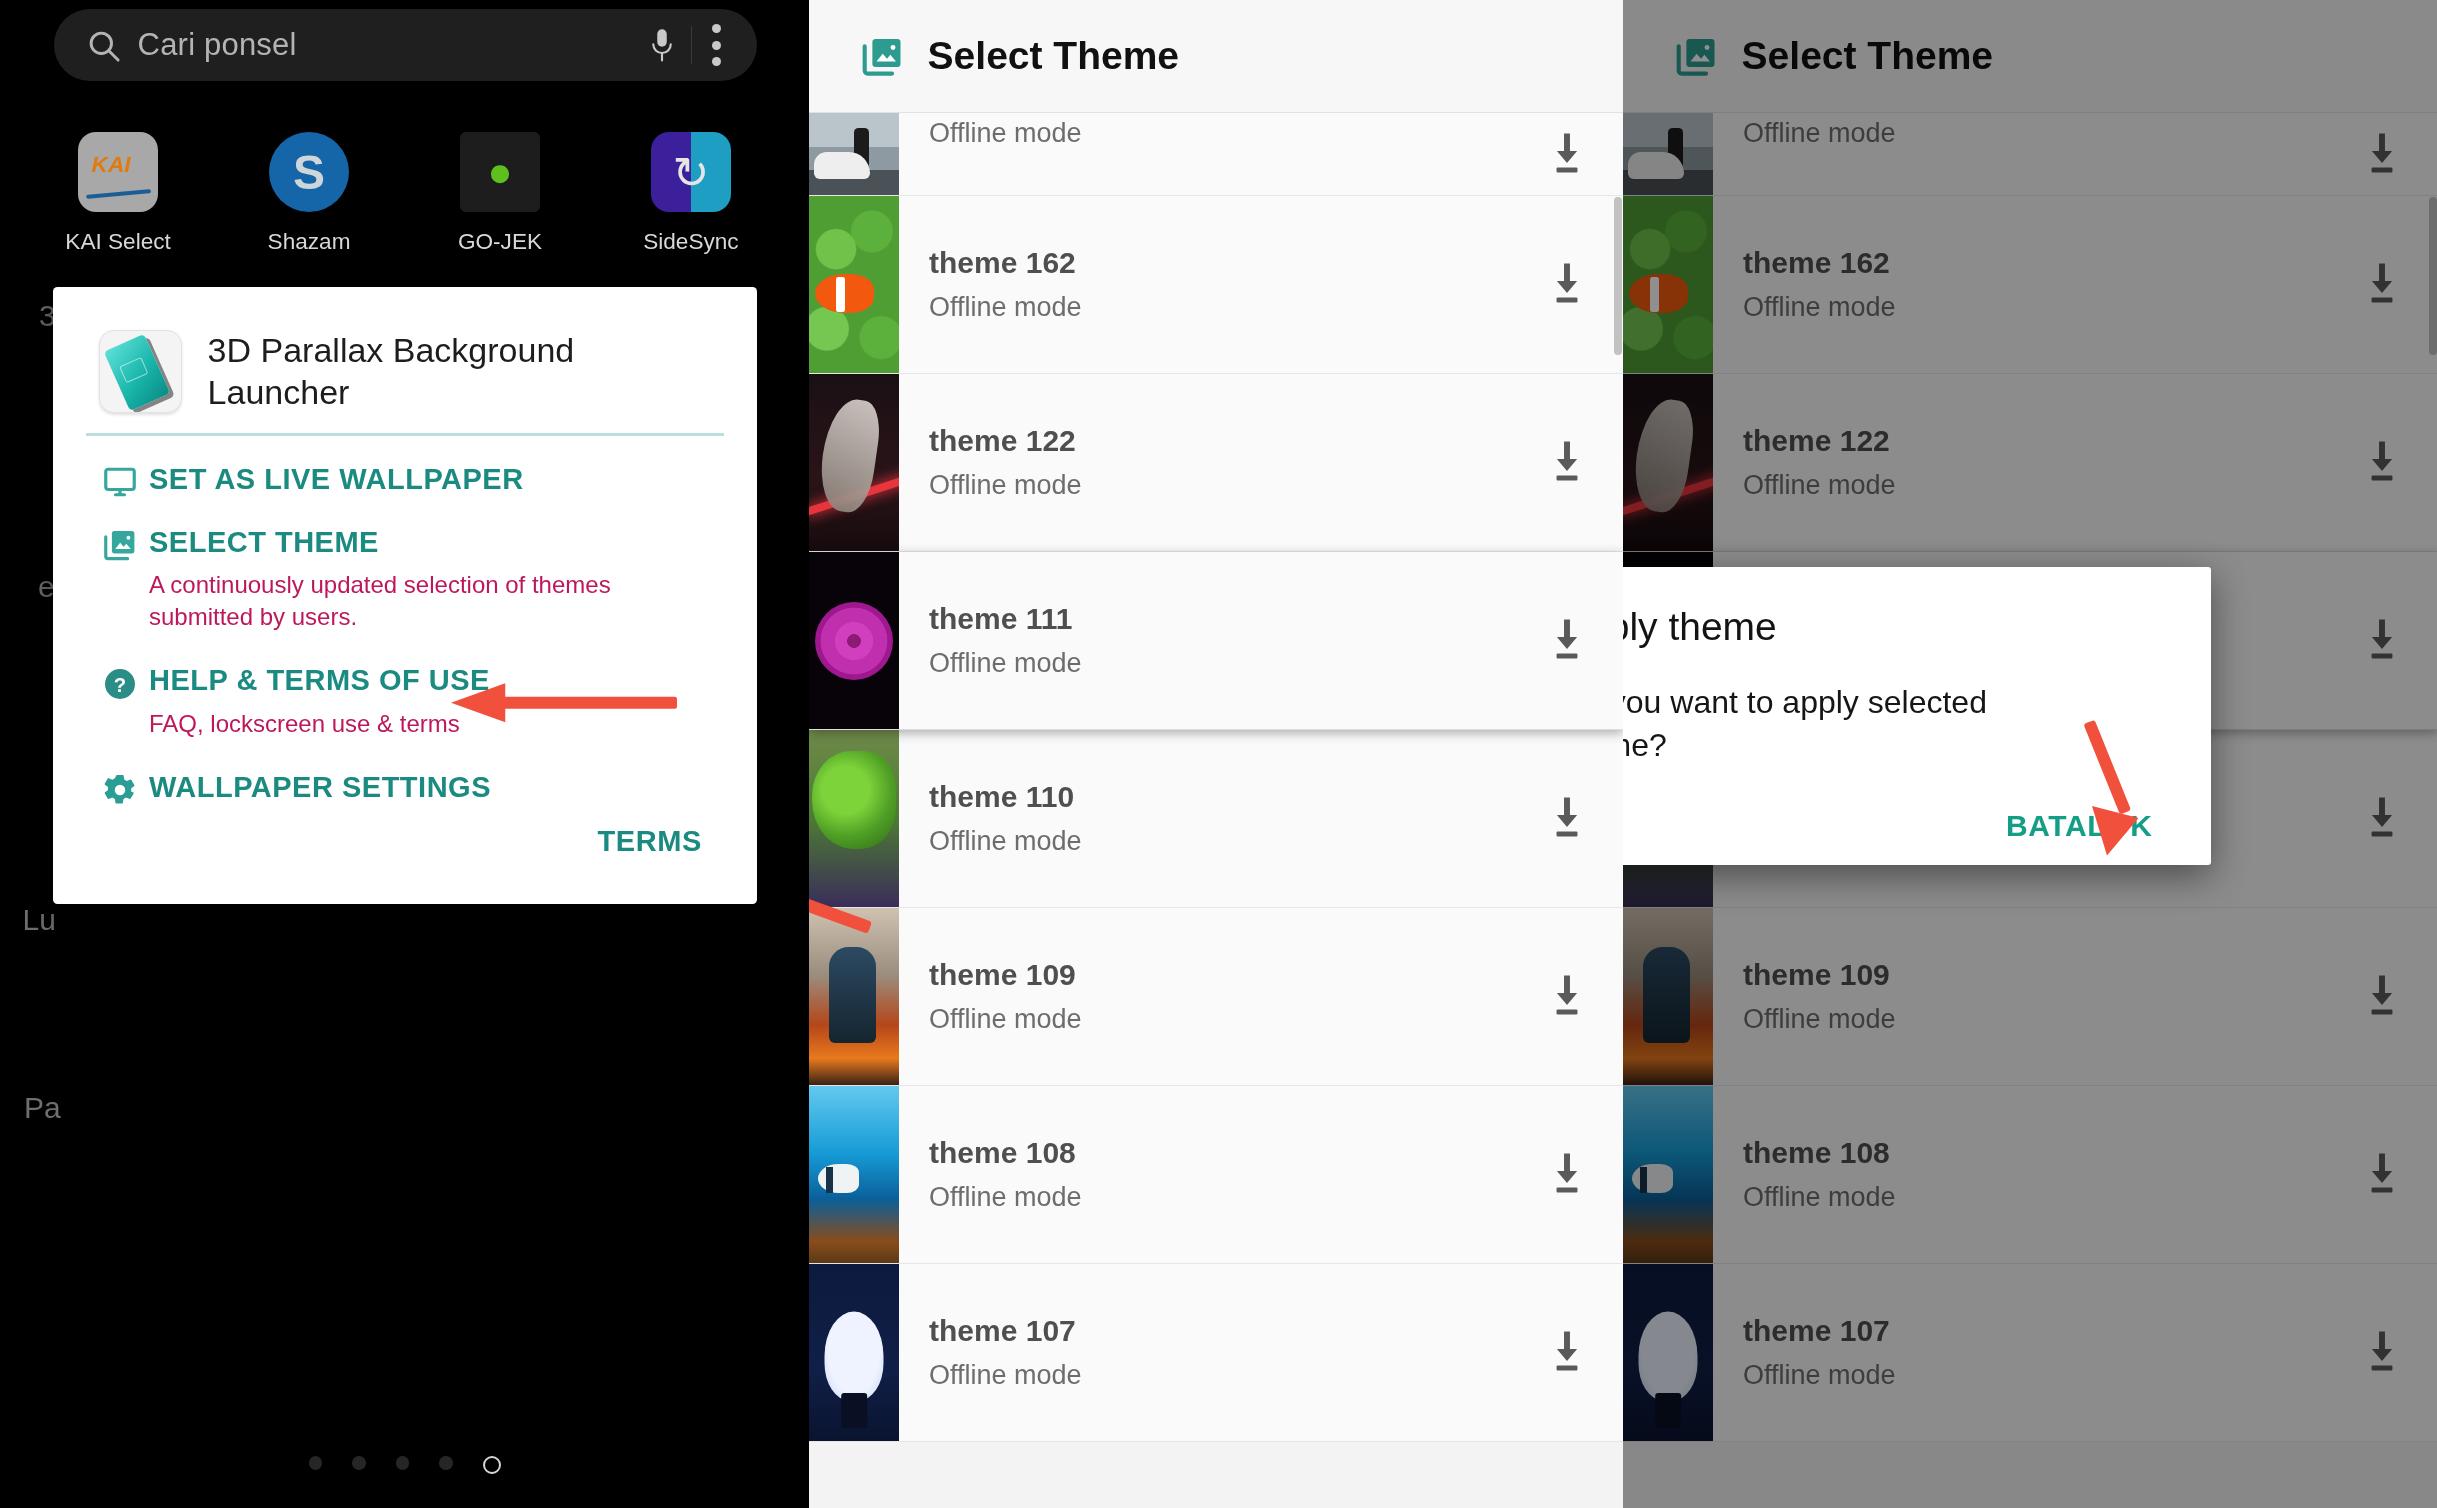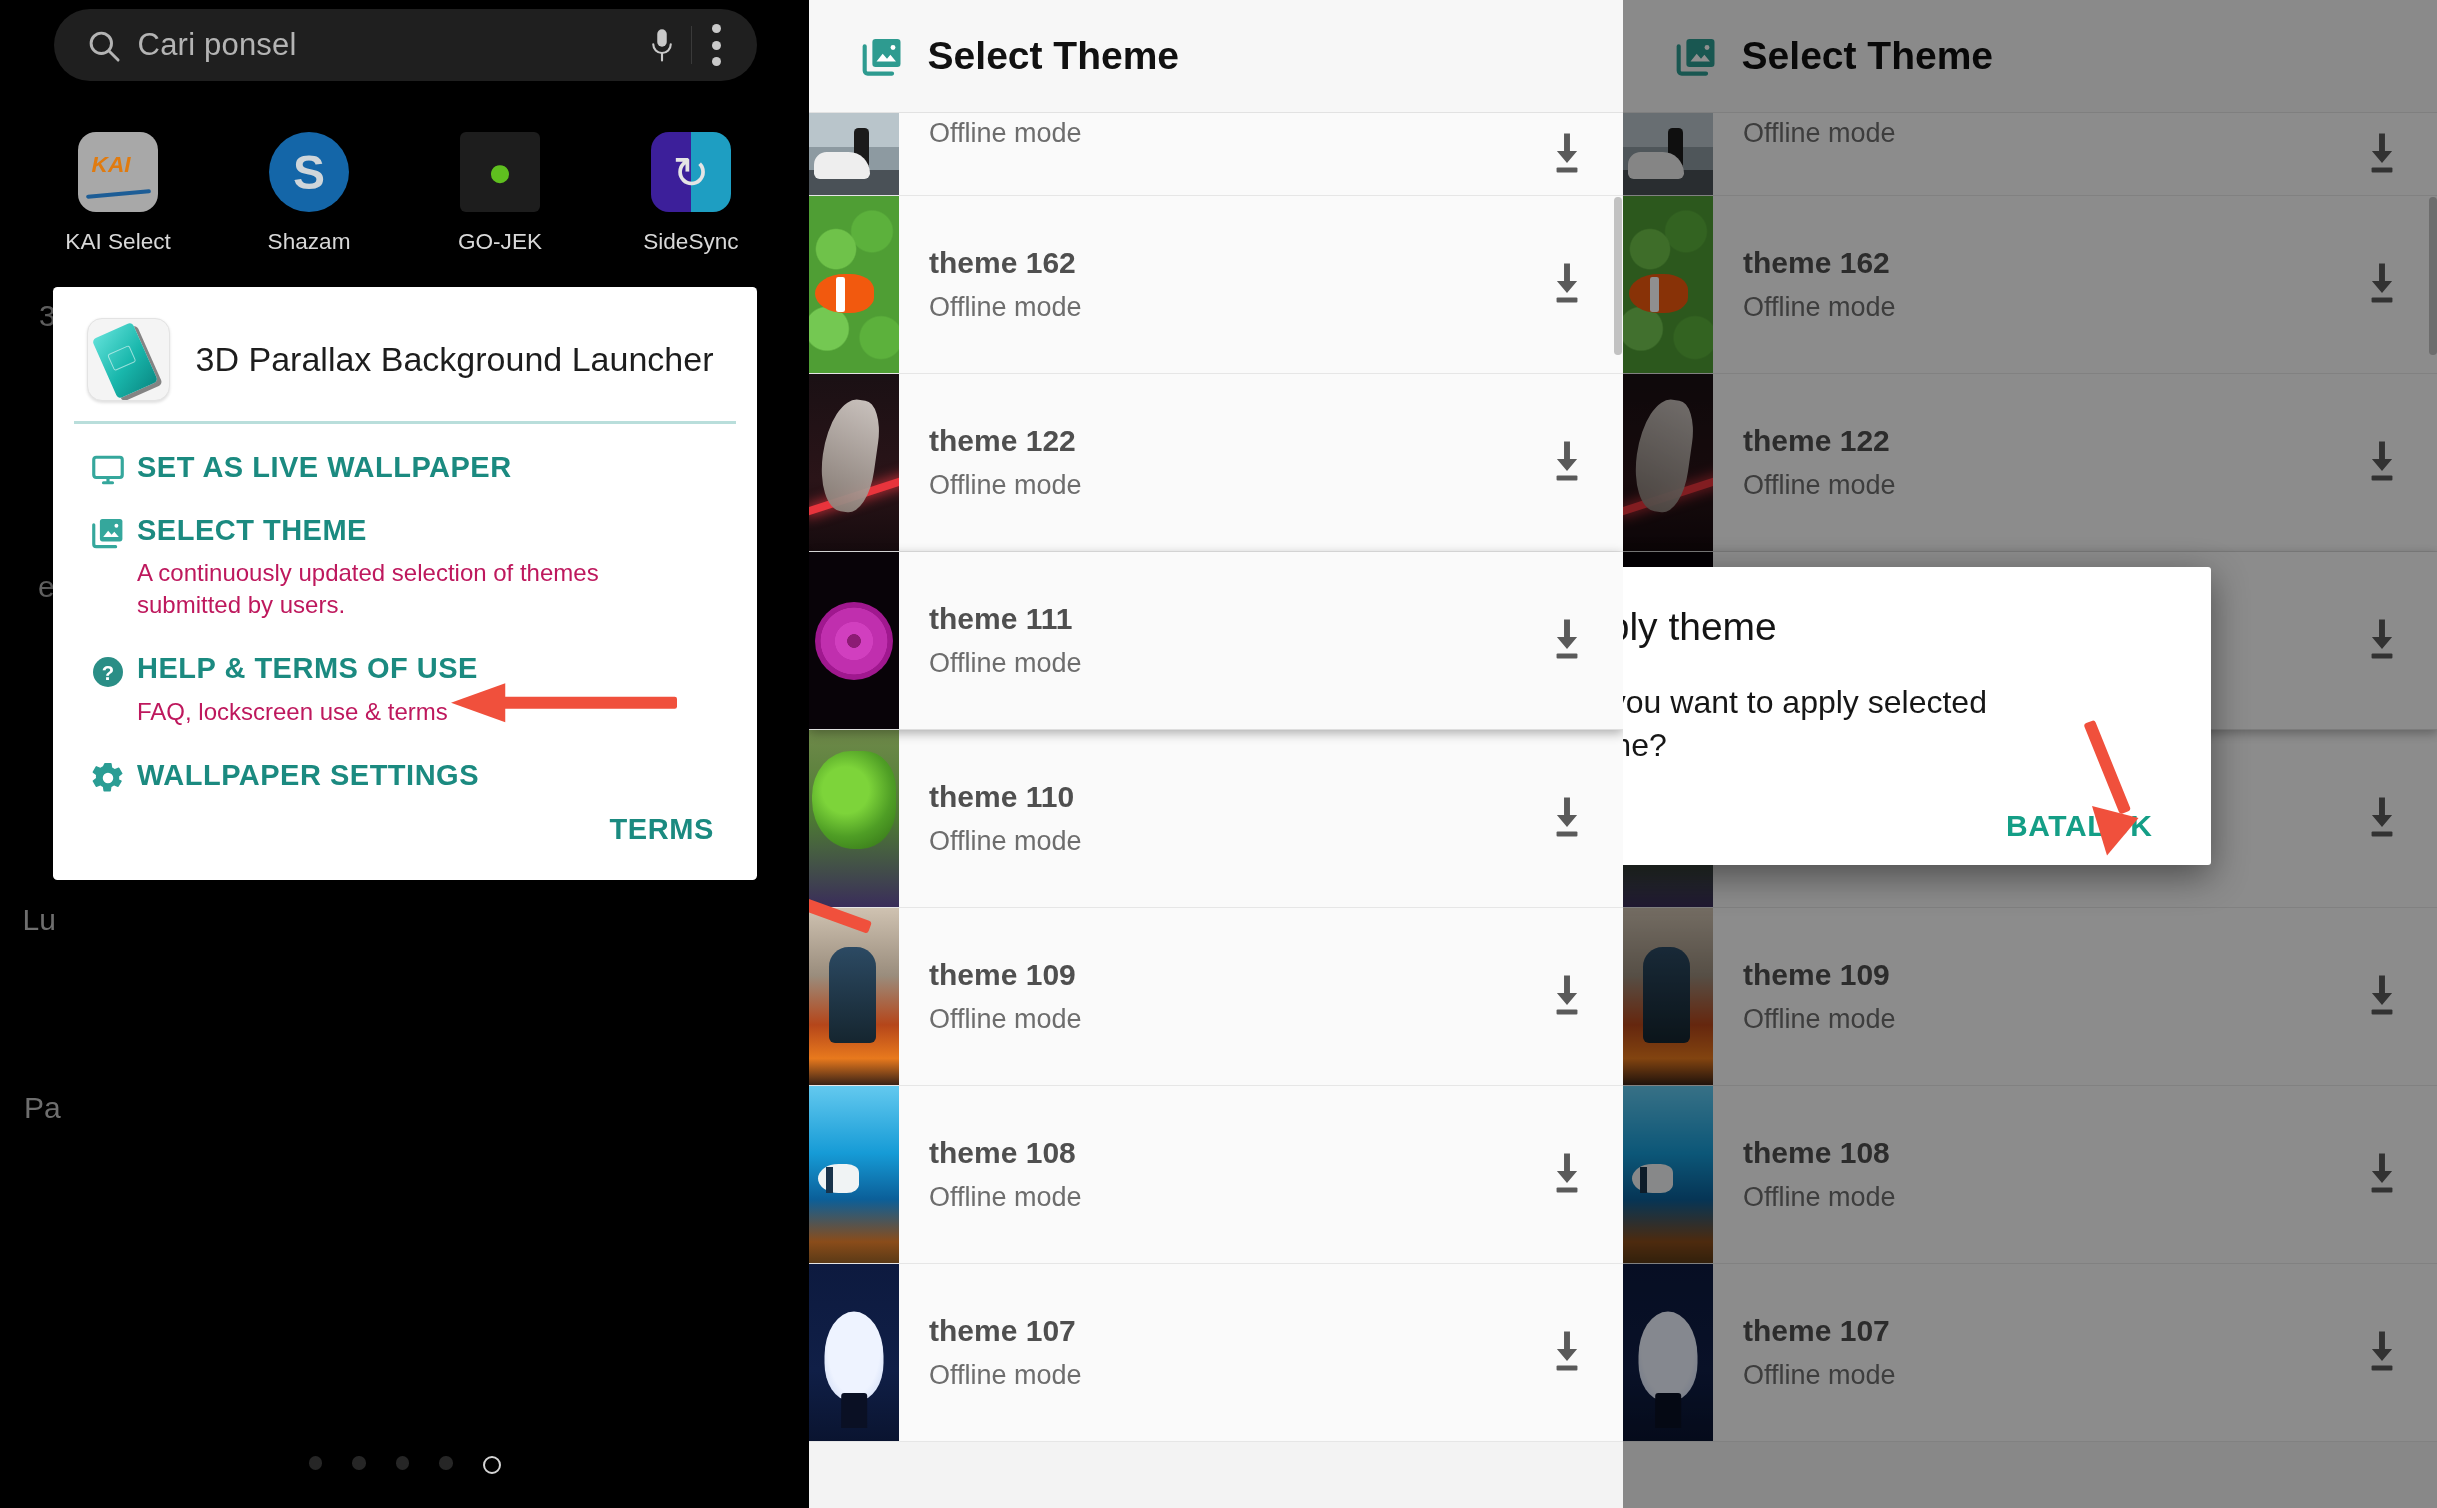--- a/index.html
+++ b/index.html
@@ -71,21 +71,21 @@
   }
   .dots i { width: 13.5px; height: 13.5px; border-radius: 50%; background: #262626; display:block; }
   .dots i.cur { background: transparent; border: 2.3px solid #d4d4d4; width: 18px; height: 18px; }
 
   
   .launcher-dialog {
     position: absolute; left: 53px; top: 287px;
     width: 704px; background: #fff;
     border-radius: 4.5px;
     box-shadow: 0 7.5px 30px rgba(0,0,0,.55);
-    padding: 4px;
+    padding: 16px;
   }
   .ld-head { display: flex; align-items: center; padding: 27px 30px 19.6px 30px; }
   .ld-appicon {
     width: 83px; height: 83px; flex: 0 0 83px; border-radius: 15px;
     background: #f4f4f4; border: 1.5px solid #e3e3e3; position: relative; overflow: hidden;
     box-shadow: 0 1.5px 3px rgba(0,0,0,.12);
   }
   .ld-appicon .card {
     position:absolute; left: 15px; top: 9px; width: 44px; height: 65px;
     background: linear-gradient(150deg,#5fe0d8 0%, #19b7ac 55%, #0b8b85 100%);

